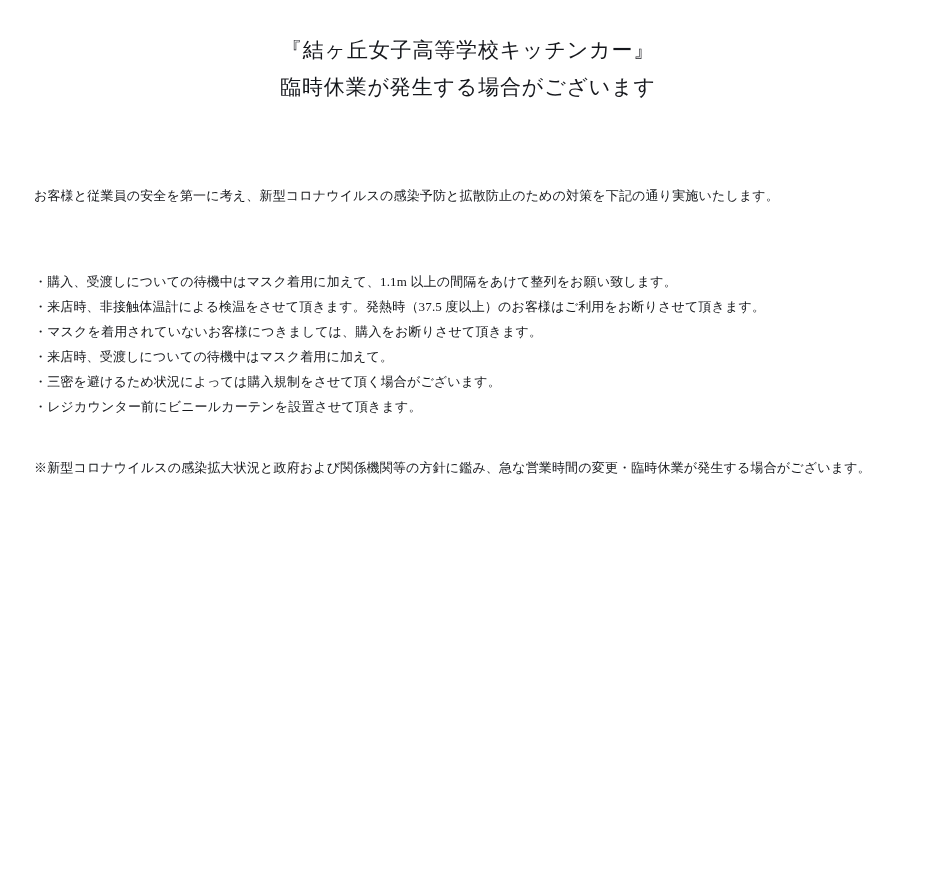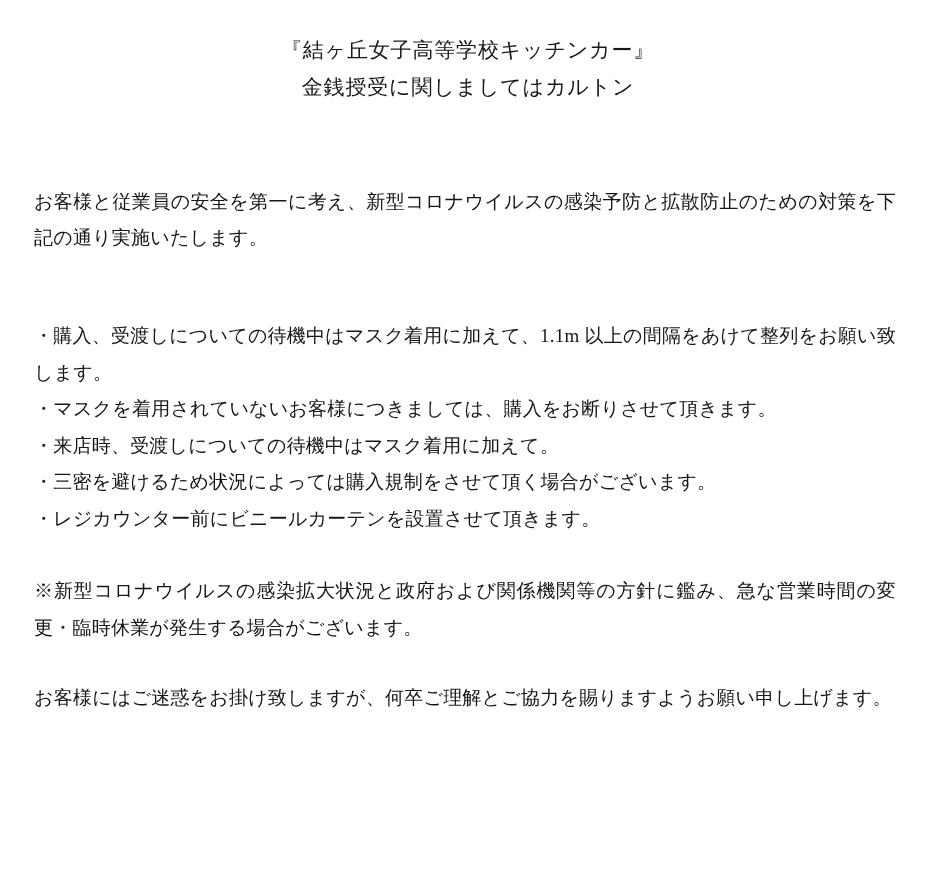--- a/index.html
+++ b/index.html
@@ -28,21 +28,21 @@
     line-height: 1.75;
   }
   .title-line {
     font-size: 21px;
     letter-spacing: 0.04em;
     color: #15171c;
   }
   .body-block {
     margin-left: 34px;
     margin-right: 40px;
-    font-size: 19px;
+    font-size: 13px;
     line-height: 1.92;
     letter-spacing: 0.012em;
     color: #14161a;
     text-align: justify;
     text-justify: inter-ideograph;
   }
   .intro {
     margin-top: 78px;
   }
   .list {
@@ -61,33 +61,33 @@
     margin: 0;
   }
 </style>
 </head>
 <body>
 
 <div class="page">
 
   <div class="title-block">
     <p class="title-line">『結ヶ丘女子高等学校キッチンカー』</p>
-    <p class="title-line">金銭授受に関しましてはカルトン</p>
+    <p class="title-line">臨時休業が発生する場合がございます</p>
   </div>
 
   <div class="body-block">
 
     <p class="intro">お客様と従業員の安全を第一に考え、新型コロナウイルスの感染予防と拡散防止のための対策を下記の通り実施いたします。</p>
 
     <div class="list">
       <p>・購入、受渡しについての待機中はマスク着用に加えて、1.1m 以上の間隔をあけて整列をお願い致します。</p>
+      <p>・来店時、非接触体温計による検温をさせて頂きます。発熱時（37.5 度以上）のお客様はご利用をお断りさせて頂きます。</p>
       <p>・マスクを着用されていないお客様につきましては、購入をお断りさせて頂きます。</p>
       <p>・来店時、受渡しについての待機中はマスク着用に加えて。</p>
       <p>・三密を避けるため状況によっては購入規制をさせて頂く場合がございます。</p>
       <p>・レジカウンター前にビニールカーテンを設置させて頂きます。</p>
     </div>
 
     <p class="notice">※新型コロナウイルスの感染拡大状況と政府および関係機関等の方針に鑑み、急な営業時間の変更・臨時休業が発生する場合がございます。</p>
 
-    <p class="closing">お客様にはご迷惑をお掛け致しますが、何卒ご理解とご協力を賜りますようお願い申し上げます。</p>
 
   </div>
 </div>
 
 </body></html>

